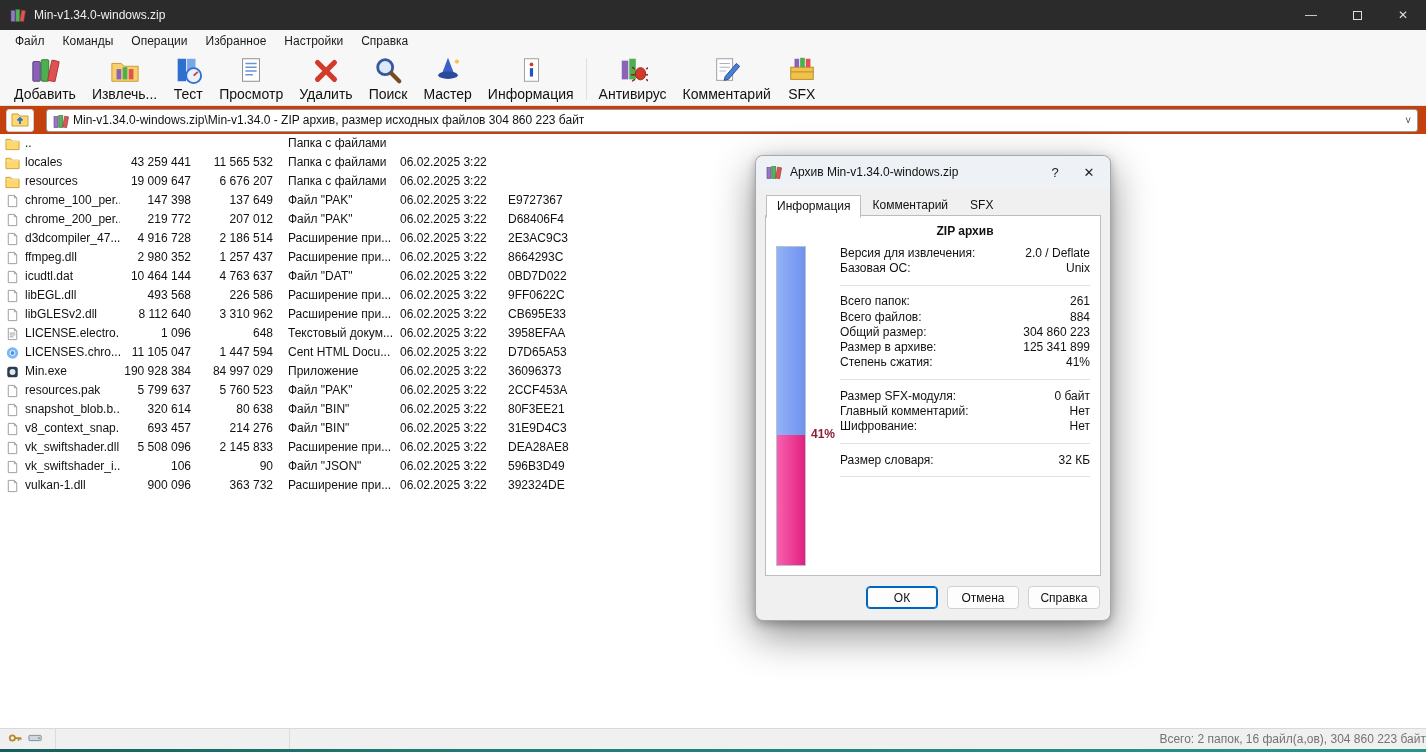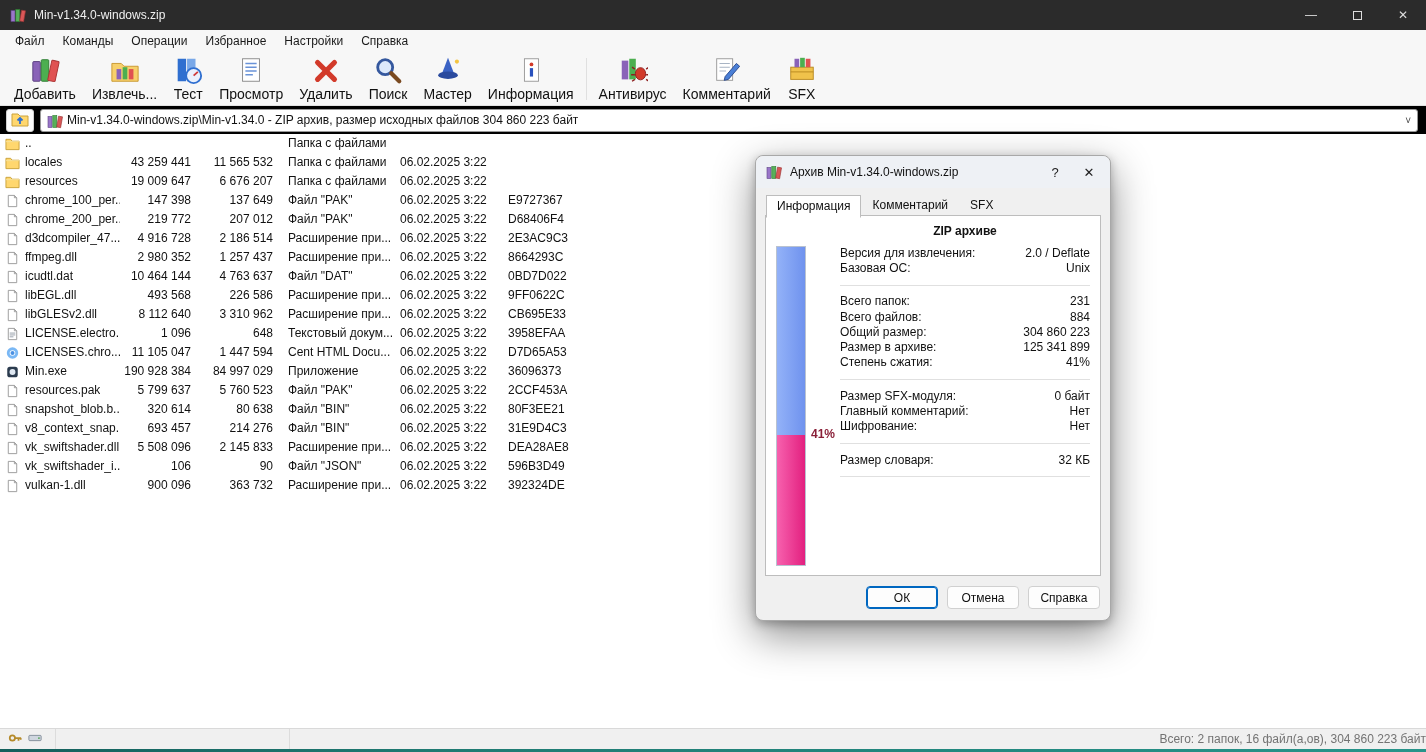--- a/index.html
+++ b/index.html
@@ -20,21 +20,21 @@
 
   
   .toolbar { height:54px; background:#f7f7f7; border-bottom:1px solid #e2e2e2; display:flex; align-items:center; padding:2px 6px; }
   .tool-btn { display:flex; flex-direction:column; align-items:center; justify-content:center; padding:2px 8px; min-width:46px; border-radius:3px; }
   .tool-ico { width:30px; height:30px; }
   .tool-ico svg { width:30px; height:30px; }
   .tool-lbl { font-size:14px; margin-top:1px; white-space:nowrap; }
   .tool-sep { width:1px; height:42px; background:#e0e0e0; margin:0 4px; }
 
   
-  .addressbar { height:28px; background:#000000; display:flex; align-items:center; padding:0 8px 0 6px; gap:6px; }
+  .addressbar { height:28px; background:#c2410c; display:flex; align-items:center; padding:0 8px 0 6px; gap:12px; }
   .up-btn { width:28px; height:23px; border:1px solid #cfcfcf; background:#fbfbfb; border-radius:3px; display:flex; align-items:center; justify-content:center; }
   .up-btn svg { width:18px; height:16px; }
   .addr-combo { flex:1; height:23px; background:#fff; border:1px solid #999; border-radius:3px; display:flex; align-items:center; padding:0 6px; gap:6px; }
   .addr-combo .mini-ico { width:14px; height:14px; flex:0 0 auto; }
   .addr-text { white-space:nowrap; overflow:hidden; }
   .combo-chev { margin-left:auto; color:#444; font-size:10px; padding-left:6px; }
 
   
   .filelist { position:absolute; top:134px; left:0; right:0; bottom:24px; background:#fff; overflow:hidden; }
   .hdr-row { display:flex; height:20px; align-items:center; background:#fff; border-bottom:1px solid #ededed; }
@@ -584,34 +584,34 @@
       <div class="tab">Комментарий</div>
       <div class="tab">SFX</div>
     </div>
   <div class="tab-panel">
     <div class="comp-bar">
       <div class="bar-blue" style="height: 59%; background: linear-gradient(90deg, rgb(147, 178, 248), rgb(111, 146, 238));"></div>
       <div class="bar-pink" style="height: 41%; background: linear-gradient(90deg, rgb(247, 97, 174), rgb(226, 32, 127));"></div>
     </div>
     <div class="comp-label" style="top: 210.8px; color: rgb(138, 32, 56);">41%</div>
     <div class="fields">
-      <div class="panel-heading">ZIP архиве</div>
+      <div class="panel-heading">ZIP архив</div>
       <div>
           <div class="frow">
             <span class="fl">Версия для извлечения:</span>
             <span class="fv">2.0 / Deflate</span>
           </div>
           <div class="frow">
             <span class="fl">Базовая ОС:</span>
             <span class="fv">Unix</span>
           </div>
           <div class="fsep"></div>
           <div class="frow">
             <span class="fl">Всего папок:</span>
-            <span class="fv">231</span>
+            <span class="fv">261</span>
           </div>
           <div class="frow">
             <span class="fl">Всего файлов:</span>
             <span class="fv">884</span>
           </div>
           <div class="frow">
             <span class="fl">Общий размер:</span>
             <span class="fv">304 860 223</span>
           </div>
           <div class="frow">

